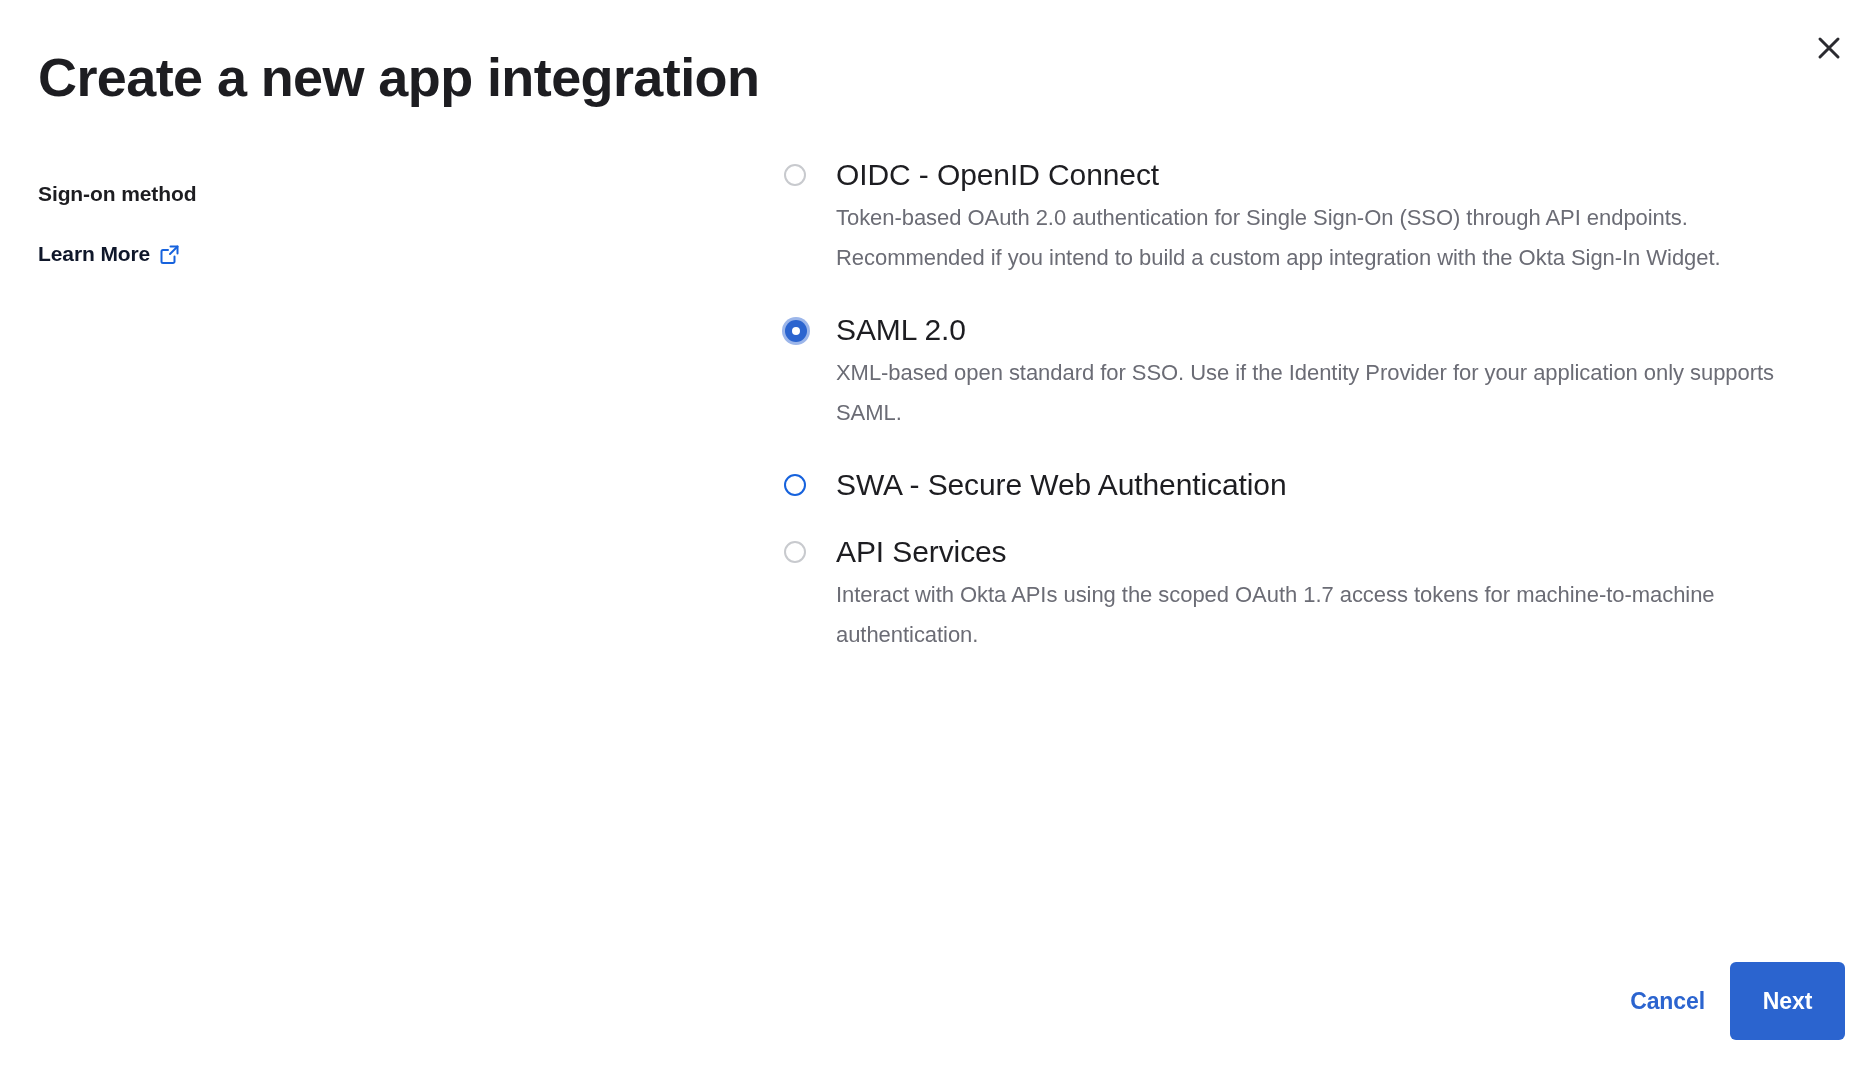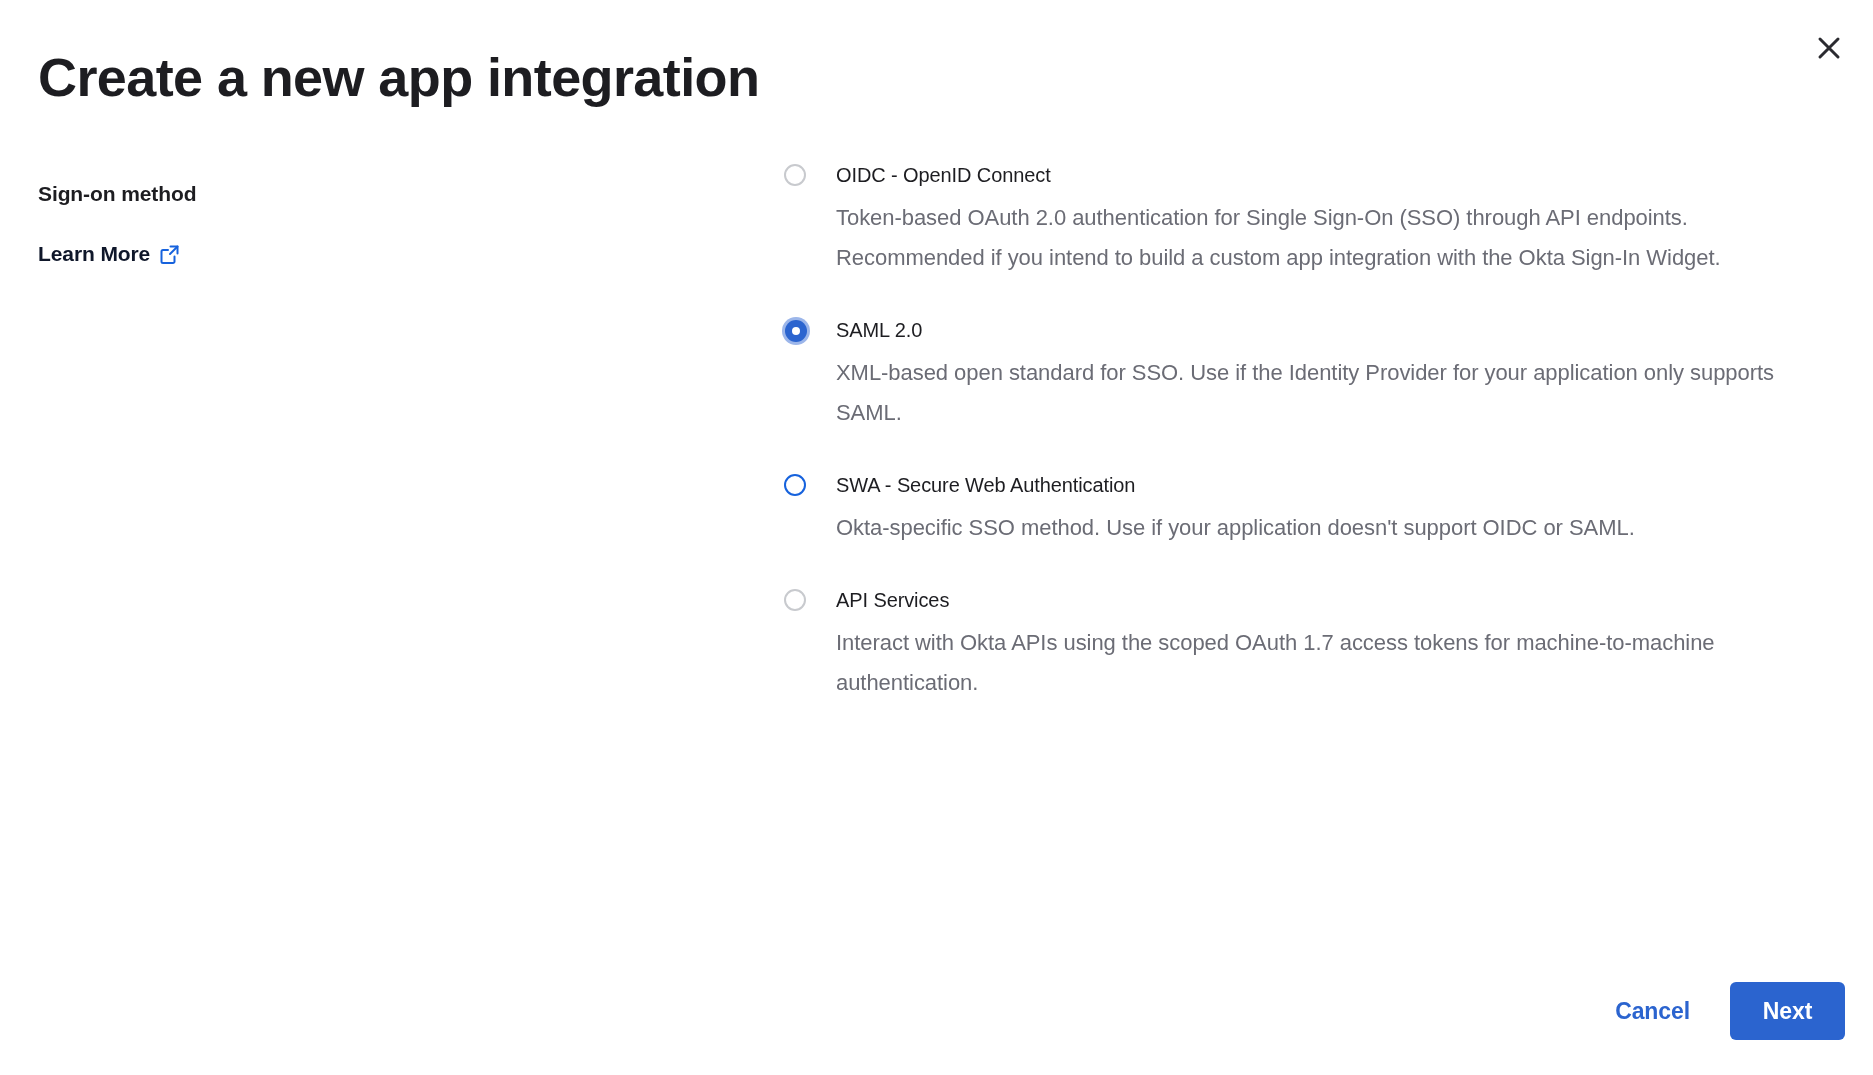--- a/index.html
+++ b/index.html
@@ -148,21 +148,21 @@
   .radio.checked .ring::after {
     content: "";
     width: 8px;
     height: 8px;
     border-radius: 50%;
     background: #ffffff;
     display: block;
   }
 
   .option-label {
-    font-size: 20px;
+    font-size: 30px;
     line-height: 30px;
     color: #1d1d21;
     letter-spacing: -0.1px;
     margin: 0;
   }
   .option-desc {
     font-size: 22px;
     line-height: 40px;
     color: #6b6c75;
     margin: 8px 0 0 0;
@@ -170,21 +170,21 @@
     letter-spacing: -0.05px;
   }
 
   
   .dialog-footer {
     position: absolute;
     right: 28px;
     bottom: 35px;
     display: flex;
     align-items: center;
-    gap: 24px;
+    gap: 9px;
   }
   .btn-cancel {
     border: none;
     background: transparent;
     color: #2b64cf;
     font-family: inherit;
     font-size: 23px;
     font-weight: bold;
     letter-spacing: -0.1px;
     padding: 10px 16px;
@@ -193,21 +193,21 @@
   .btn-next {
     border: none;
     background: #2b64cf;
     color: #ffffff;
     font-family: inherit;
     font-size: 23px;
     font-weight: bold;
     letter-spacing: -0.1px;
     border-radius: 6px;
     padding: 0 28px;
-    height: 58px;
+    height: 78px;
     min-width: 115px;
     cursor: pointer;
   }
 </style>
 </head>
 <body>
 
 <div class="dialog">
 
   <button class="close-btn" aria-label="Close">
@@ -250,21 +250,20 @@
           </span>
         <p class="option-label">SAML 2.0</p>
         <p class="option-desc">XML-based open standard for SSO. Use if the Identity Provider for your application only supports SAML.</p>
       </div>
 
       <div class="option" role="radio" aria-checked="false">
         <span class="radio hover">
             <span class="ring"></span>
           </span>
         <p class="option-label">SWA - Secure Web Authentication</p>
-        <p class="option-desc">Okta-specific SSO method. Use if your application doesn't support OIDC or SAML.</p>
       </div>
 
       <div class="option" role="radio" aria-checked="false">
         <span class="radio">
             <span class="ring"></span>
           </span>
         <p class="option-label">API Services</p>
         <p class="option-desc">Interact with Okta APIs using the scoped OAuth 1.7 access tokens for machine-to-machine authentication.</p>
       </div>
 

